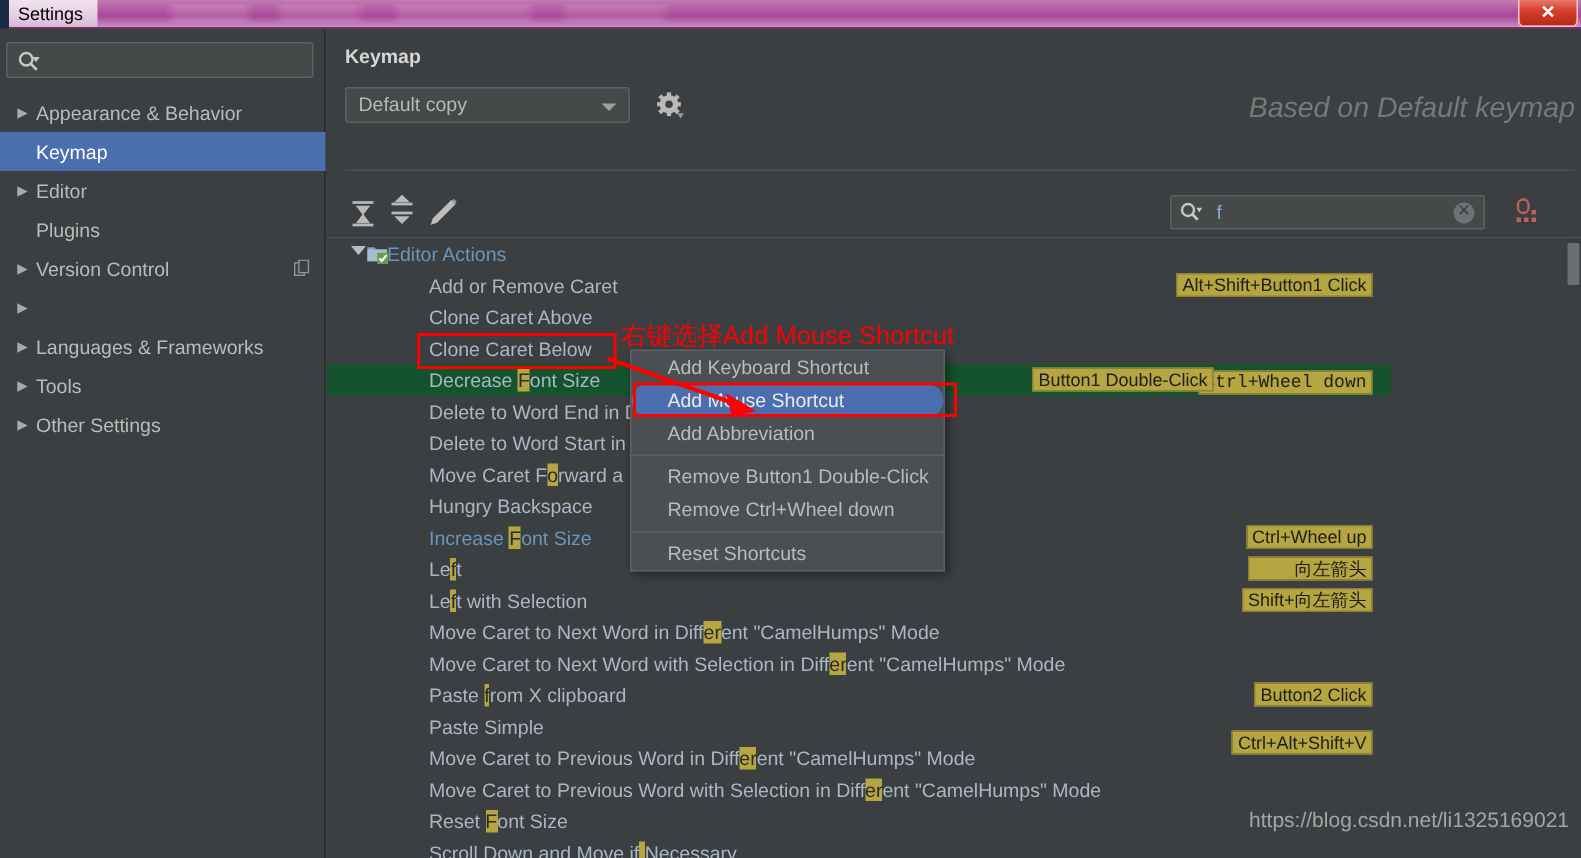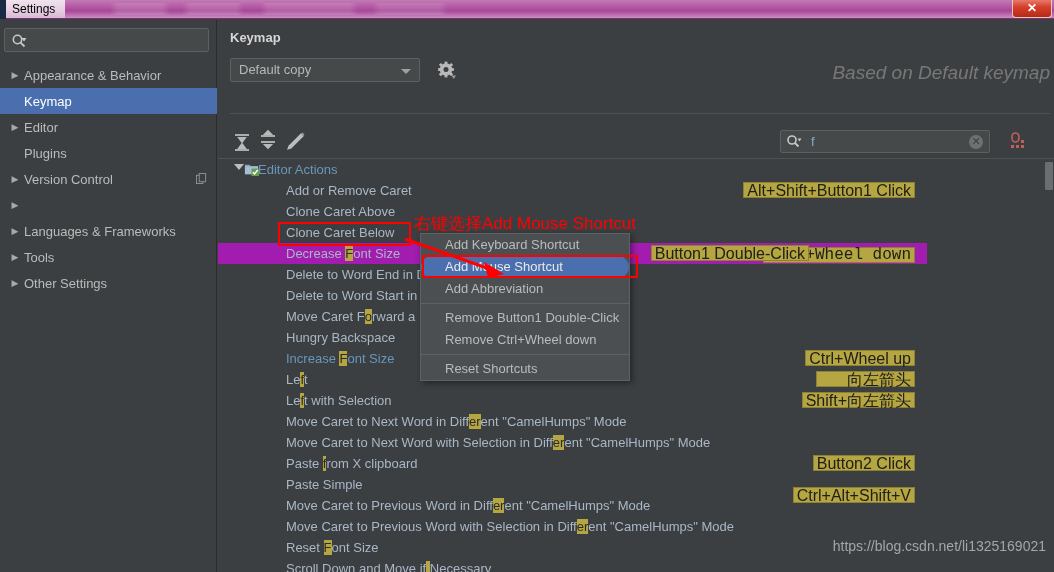--- a/index.html
+++ b/index.html
@@ -140,41 +140,41 @@
 
   
   #tree {
     position: absolute; left: 0; top: 139px; width: 836px; height: 433px;
     background: #3c3f41; overflow: hidden;
   }
   .tree-row {
     position: absolute; left: 0; width: 709px; height: 21px;
     display: flex; align-items: center; cursor: pointer;
   }
-  .tree-row.selected { background: #a21caf; }
+  .tree-row.selected { background: #14532d; }
   .row-label {
     position: absolute; left: 68px;
     color: #a9b7c6; font-size: 13px; white-space: nowrap;
   }
   .row-label.group { left: 40px; color: #6897bb; }
   .row-label.changed { color: #6897bb; }
   .hl { background: #b5a642; color: #2b2b2b; }
 
   .group-arrow {
     position: absolute; left: 16px; top: 5px;
     width: 0; height: 0;
     border-left: 5px solid transparent; border-right: 5px solid transparent;
     border-top: 6px solid #bdbdbd;
   }
   .group-icon { position: absolute; left: 26px; top: 3px; width: 15px; height: 15px; }
 
   .shortcut-badge {
     position: absolute; height: 16px;
     background: #b5a642; color: #20201a;
-    font-size: 16px; line-height: 15px; padding: 0 3px;
+    font-size: 12px; line-height: 15px; padding: 0 3px;
     border: 1px solid #8d8134;
     white-space: nowrap;
   }
 
   
   #tree-scrollbar {
     position: absolute; right: 0; top: 139px; width: 10px; height: 433px;
     background: #3c3f41; cursor: pointer;
   }
   #tree-scroll-thumb {

